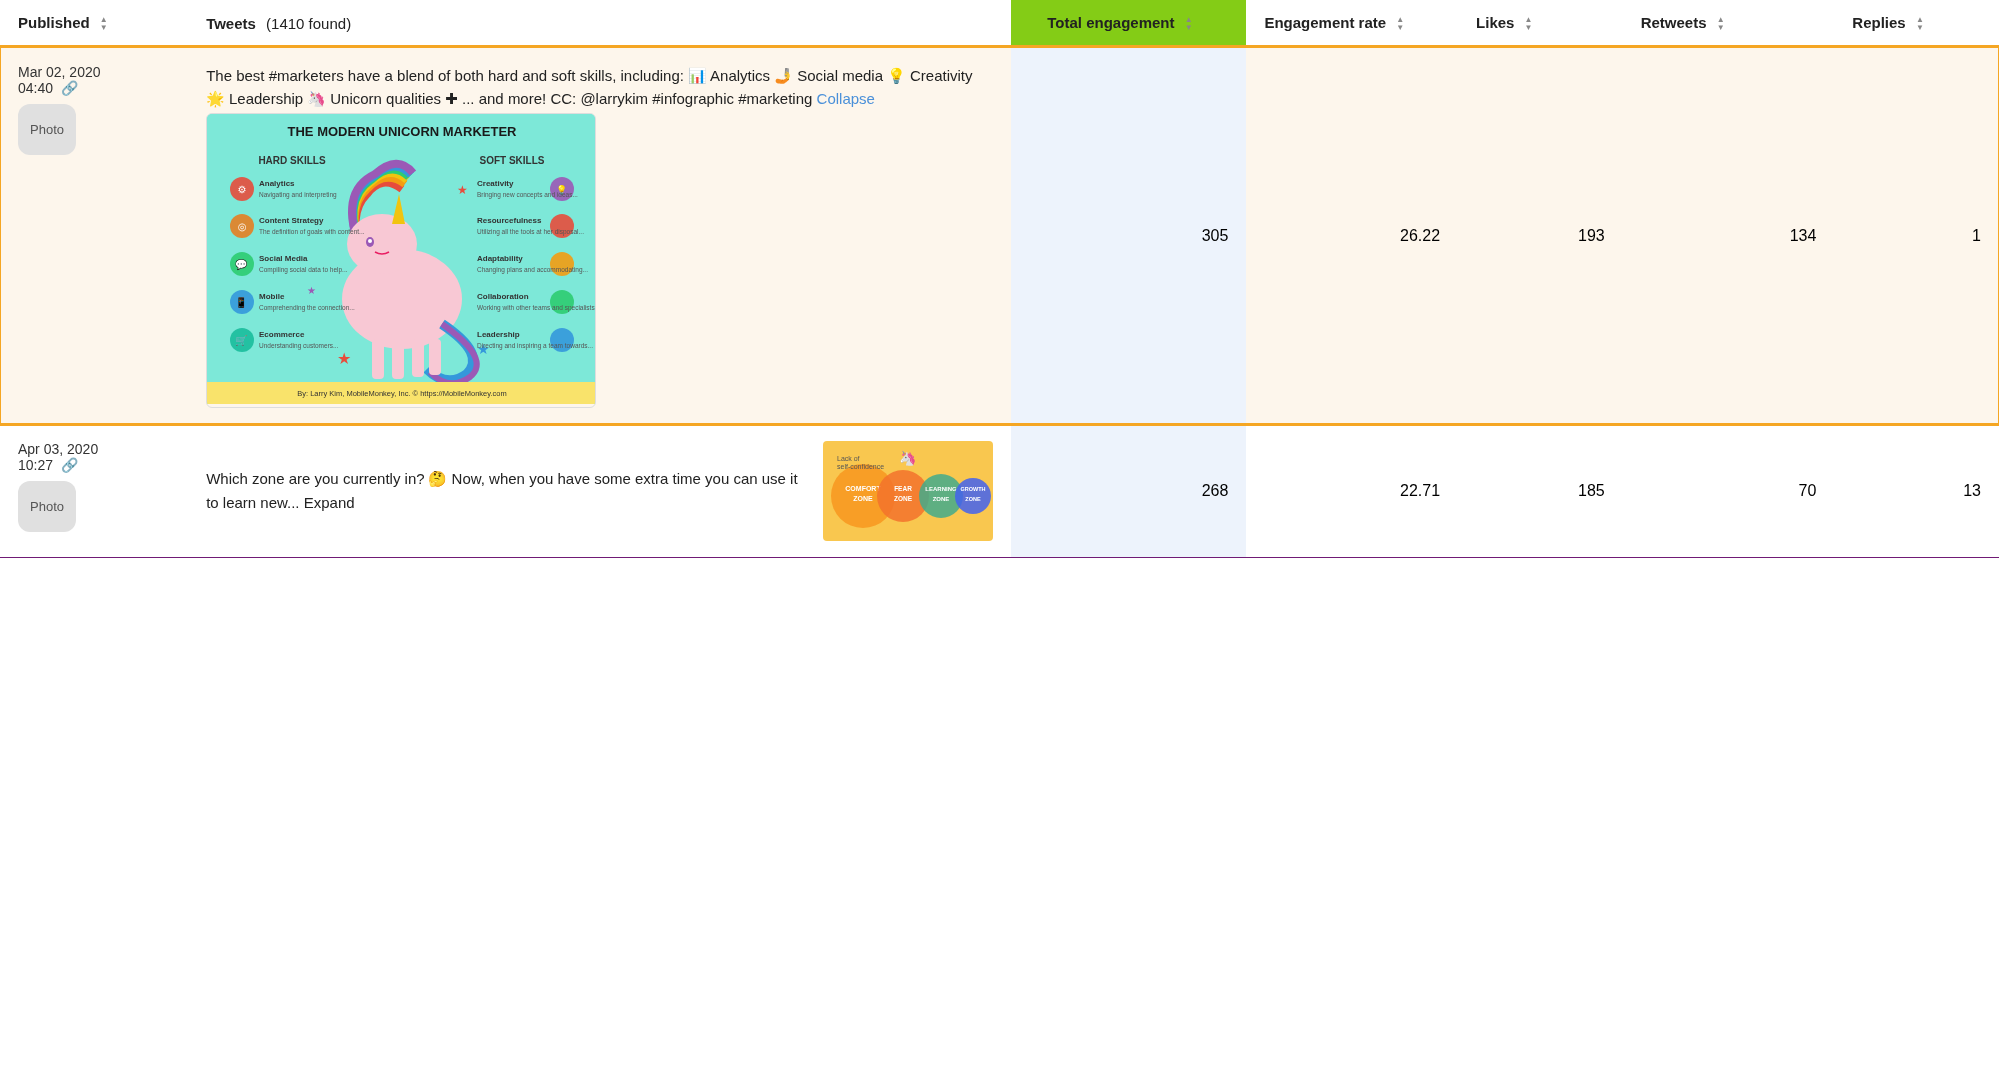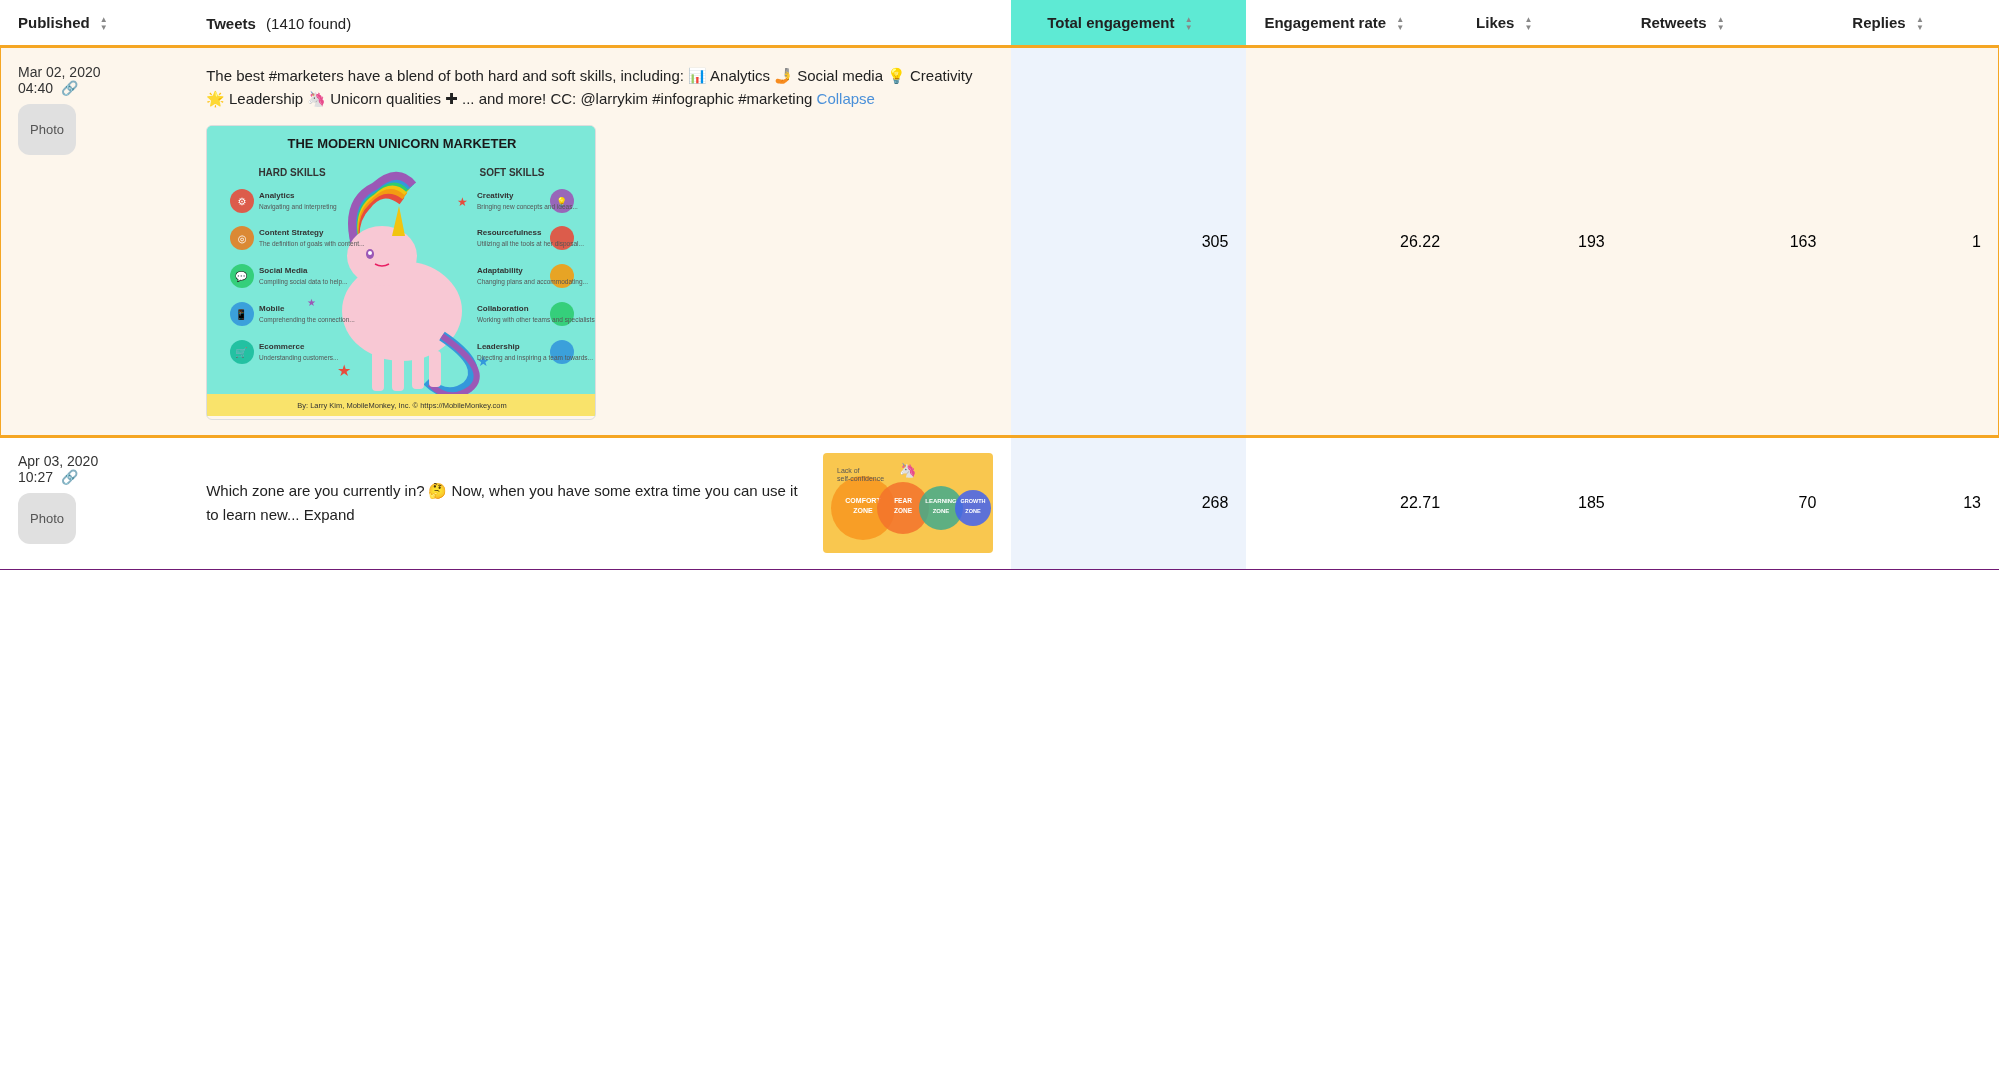--- a/index.html
+++ b/index.html
@@ -28,21 +28,21 @@
       padding: 14px 18px;
       text-align: left;
       font-weight: 600;
       font-size: 15px;
       color: #222;
       white-space: nowrap;
       vertical-align: middle;
     }
 
     .data-table thead th.active-col {
-      background: #5eead4;
+      background: #84cc16;
       padding-left: 36px;
     }
 
     .sort-icon {
       display: inline-flex;
       flex-direction: column;
       margin-left: 6px;
       vertical-align: middle;
       line-height: 1;
     }
@@ -88,21 +88,21 @@
       border-radius: 12px;
       padding: 18px 12px;
       font-size: 13px;
       color: #555;
       margin-top: 8px;
     }
     .tweet-text {
       font-size: 15px;
       line-height: 1.55;
       color: #222;
-      margin-bottom: 14px;
+      margin-bottom: 2px;
     }
     .tweet-text .collapse-link,
     .tweet-text .expand-link {
       color: #4a90d9;
       cursor: pointer;
     }
 
     .col-published { width: 160px; }
     .col-tweets    { width: 700px; }
     .col-total-eng { width: 200px; text-align: right; }
@@ -281,21 +281,21 @@
         <td class="col-total-eng num-cell active-col" style="background: #edf3fc;">
           <span>305</span>
         </td>
         <td class="col-eng-rate num-cell">
           <span>26.22</span>
         </td>
         <td class="col-likes num-cell">
           <span>193</span>
         </td>
         <td class="col-retweets num-cell">
-          <span>163</span>
+          <span>134</span>
         </td>
         <td class="col-replies num-cell">
           <span>1</span>
         </td>
       </tr>
 
       <tr>
         <td class="col-published">
           <div class="pub-date">
             <span>Apr 03, 2020</span><br>

